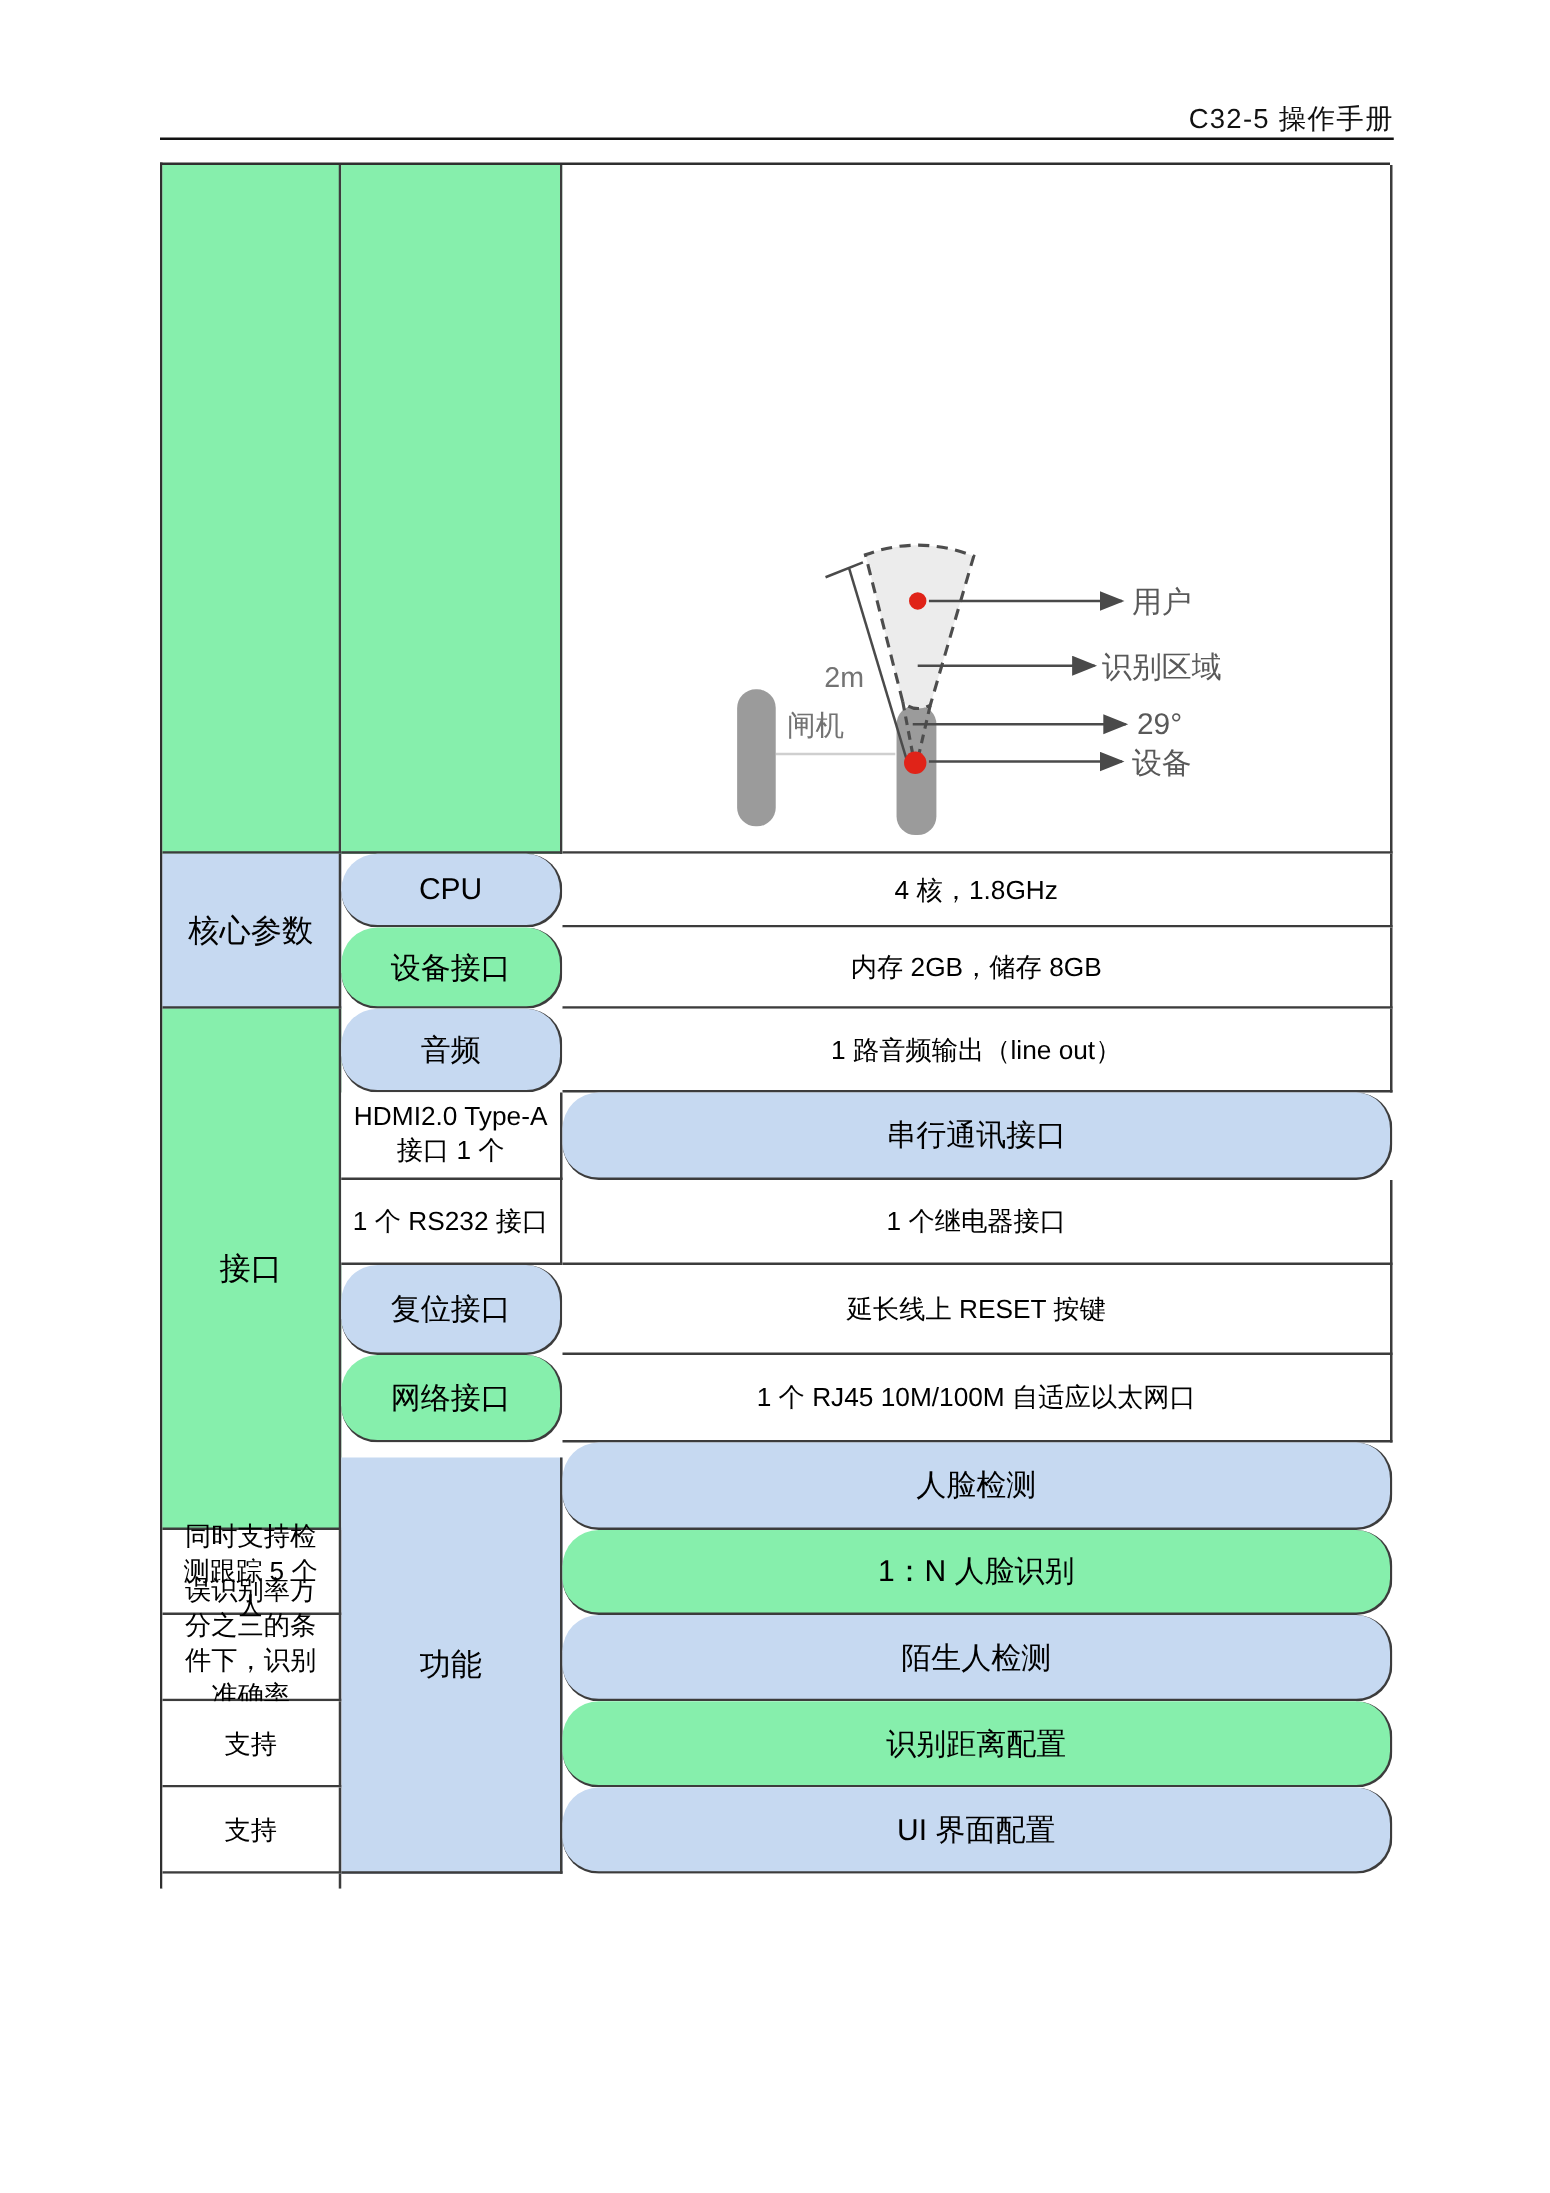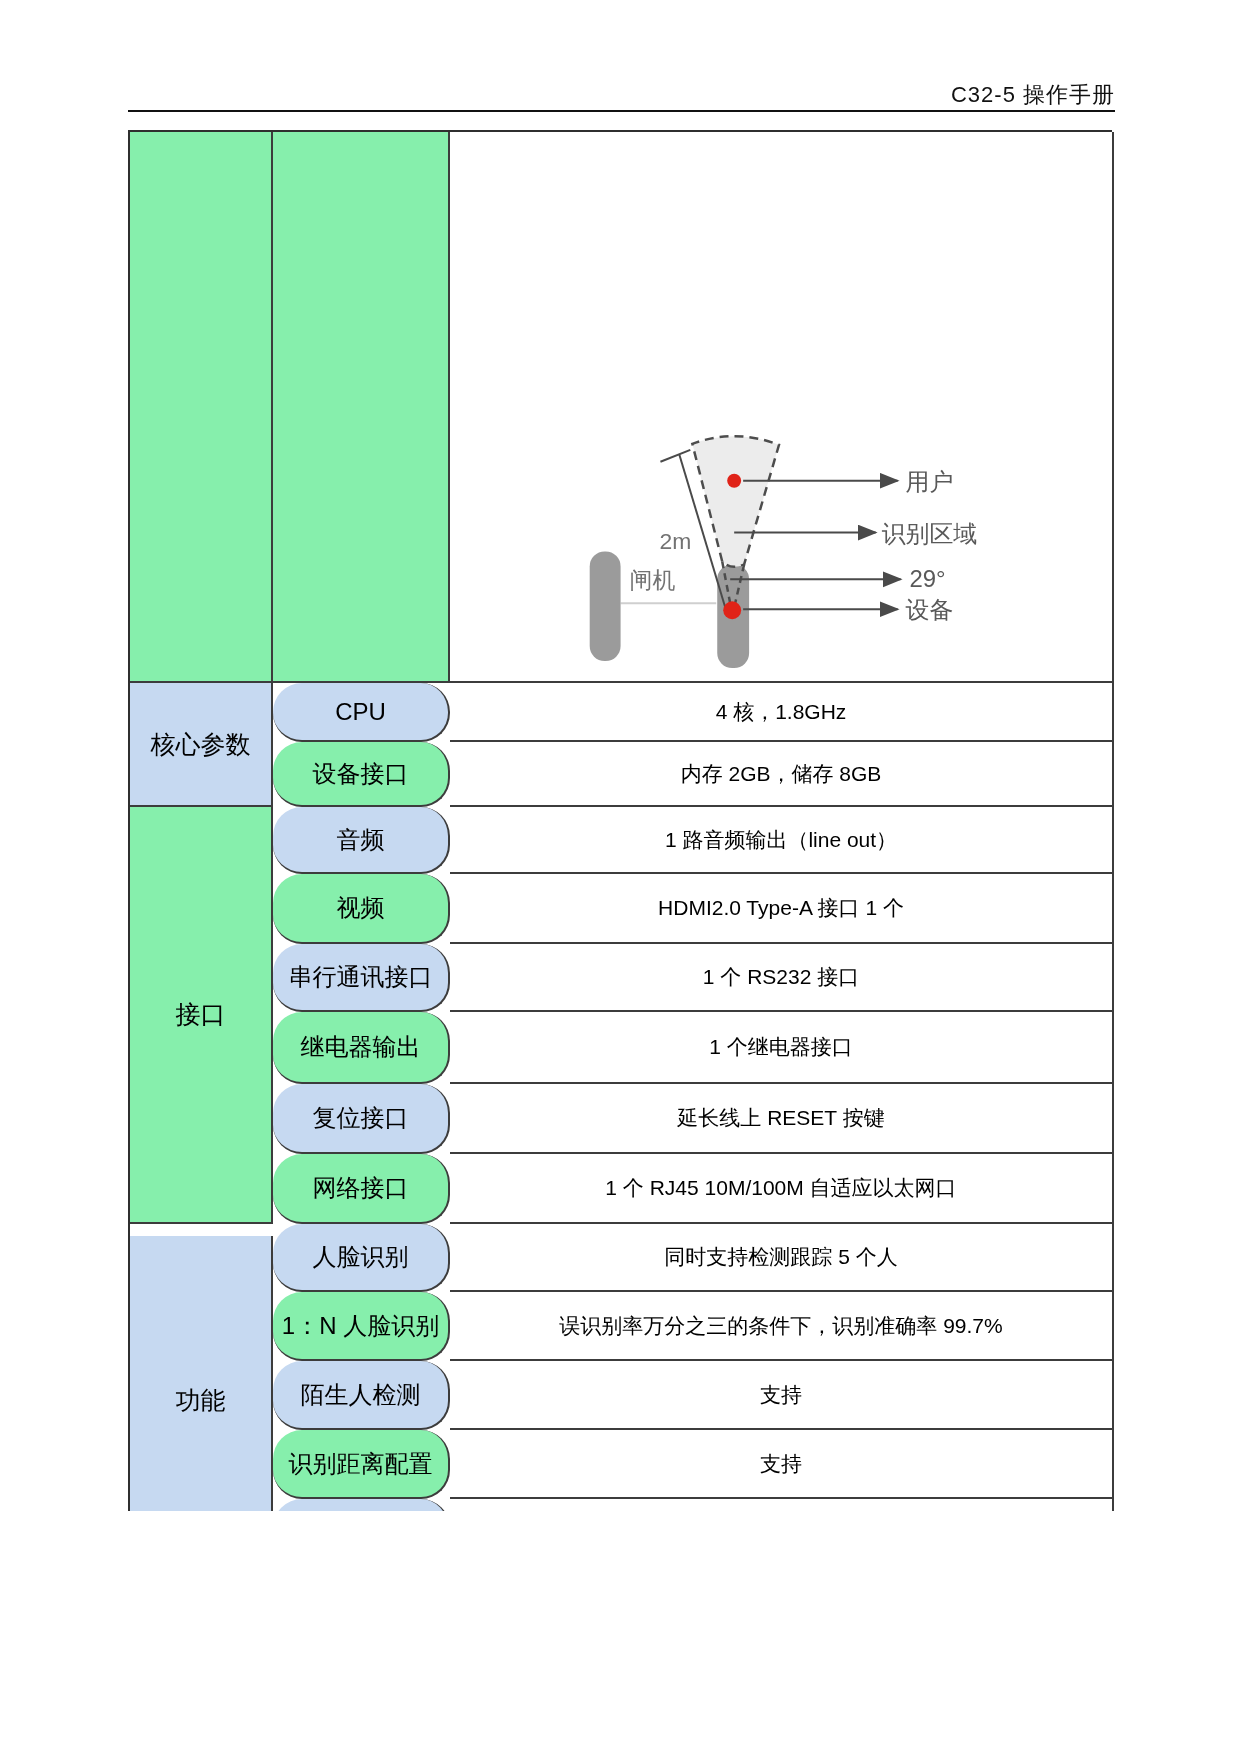--- a/index.html
+++ b/index.html
@@ -97,37 +97,35 @@
     <div class="cell lblue row-label">CPU</div>
     <div class="cell white row-value">4 核，1.8GHz</div>
 
     <div class="cell teal row-label">设备接口</div>
     <div class="cell white row-value">内存 2GB，储存 8GB</div>
 
     <div class="cell teal group-label span6">接口</div>
     <div class="cell lblue row-label">音频</div>
     <div class="cell white row-value">1 路音频输出（line out）</div>
 
-    <div class="cell teal row-label">视频</div>
     <div class="cell white row-value">HDMI2.0 Type-A 接口 1 个</div>
 
     <div class="cell lblue row-label">串行通讯接口</div>
     <div class="cell white row-value">1 个 RS232 接口</div>
 
-    <div class="cell teal row-label">继电器输出</div>
     <div class="cell white row-value">1 个继电器接口</div>
 
     <div class="cell lblue row-label">复位接口</div>
     <div class="cell white row-value">延长线上 RESET 按键</div>
 
     <div class="cell teal row-label">网络接口</div>
     <div class="cell white row-value">1 个 RJ45 10M/100M 自适应以太网口</div>
 
     <div class="cell lblue group-label span5">功能</div>
-    <div class="cell lblue row-label">人脸识别</div>
+    <div class="cell lblue row-label">人脸检测</div>
     <div class="cell white row-value">同时支持检测跟踪 5 个人</div>
 
     <div class="cell teal row-label">1：N 人脸识别</div>
     <div class="cell white row-value">误识别率万分之三的条件下，识别准确率 99.7%</div>
 
     <div class="cell lblue row-label">陌生人检测</div>
     <div class="cell white row-value">支持</div>
 
     <div class="cell teal row-label">识别距离配置</div>
     <div class="cell white row-value">支持</div>

